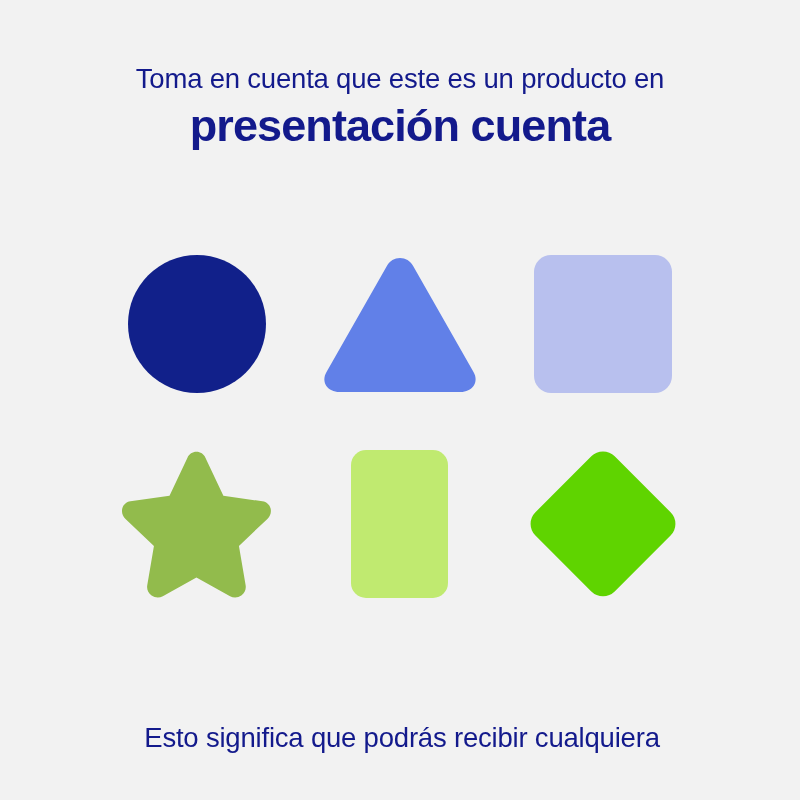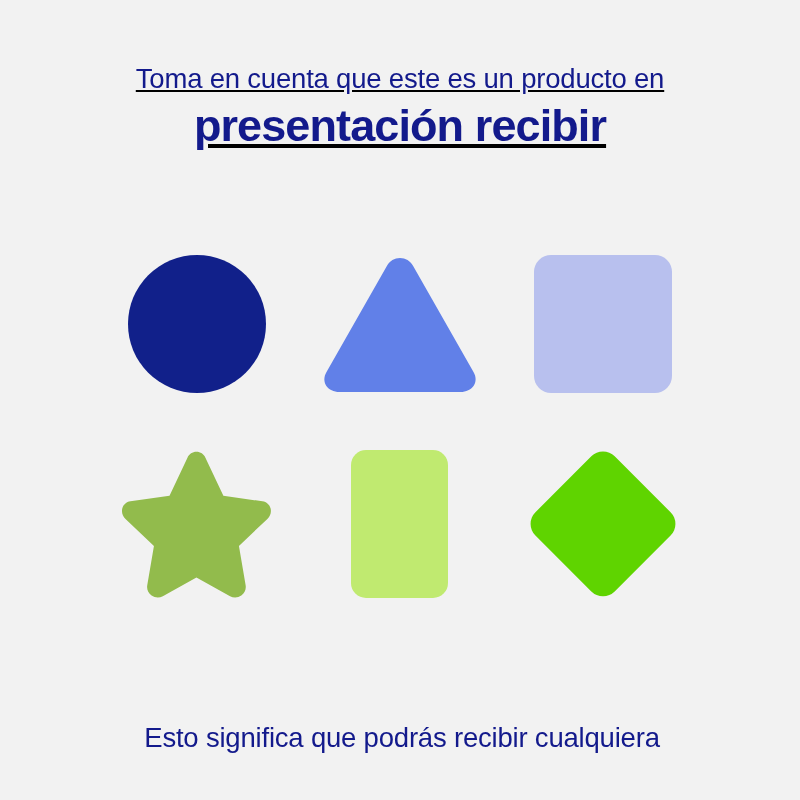--- a/index.html
+++ b/index.html
@@ -15,21 +15,20 @@
   }
   .banner {
     position: relative;
     width: 800px;
     height: 800px;
     background: #f2f2f2;
     display: flex;
     flex-direction: column;
     align-items: flex-start;
     box-sizing: border-box;
-    text-decoration: underline;
   }
 
   
   .headline {
     width: 100%;
     text-align: center;
     margin-top: 62px;
     user-select: none;
   }
   .headline-line1 {
@@ -90,21 +89,21 @@
     line-height: 37px;
   }
 </style>
 </head>
 <body style="background: rgb(242, 242, 242);">
 
 <div class="banner">
 
   <div class="headline">
     <span class="headline-line1">Toma en cuenta que este es un producto en</span>
-    <span class="headline-line2">presentación recibir</span>
+    <span class="headline-line2">presentación cuenta</span>
   </div>
 
   <div class="shapes-grid">
 
     <div class="shape-cell">
       <svg width="140" height="140" viewBox="0 0 140 140">
         <circle cx="70" cy="70" r="69" fill="#11208a"></circle>
       </svg>
     </div>
 

